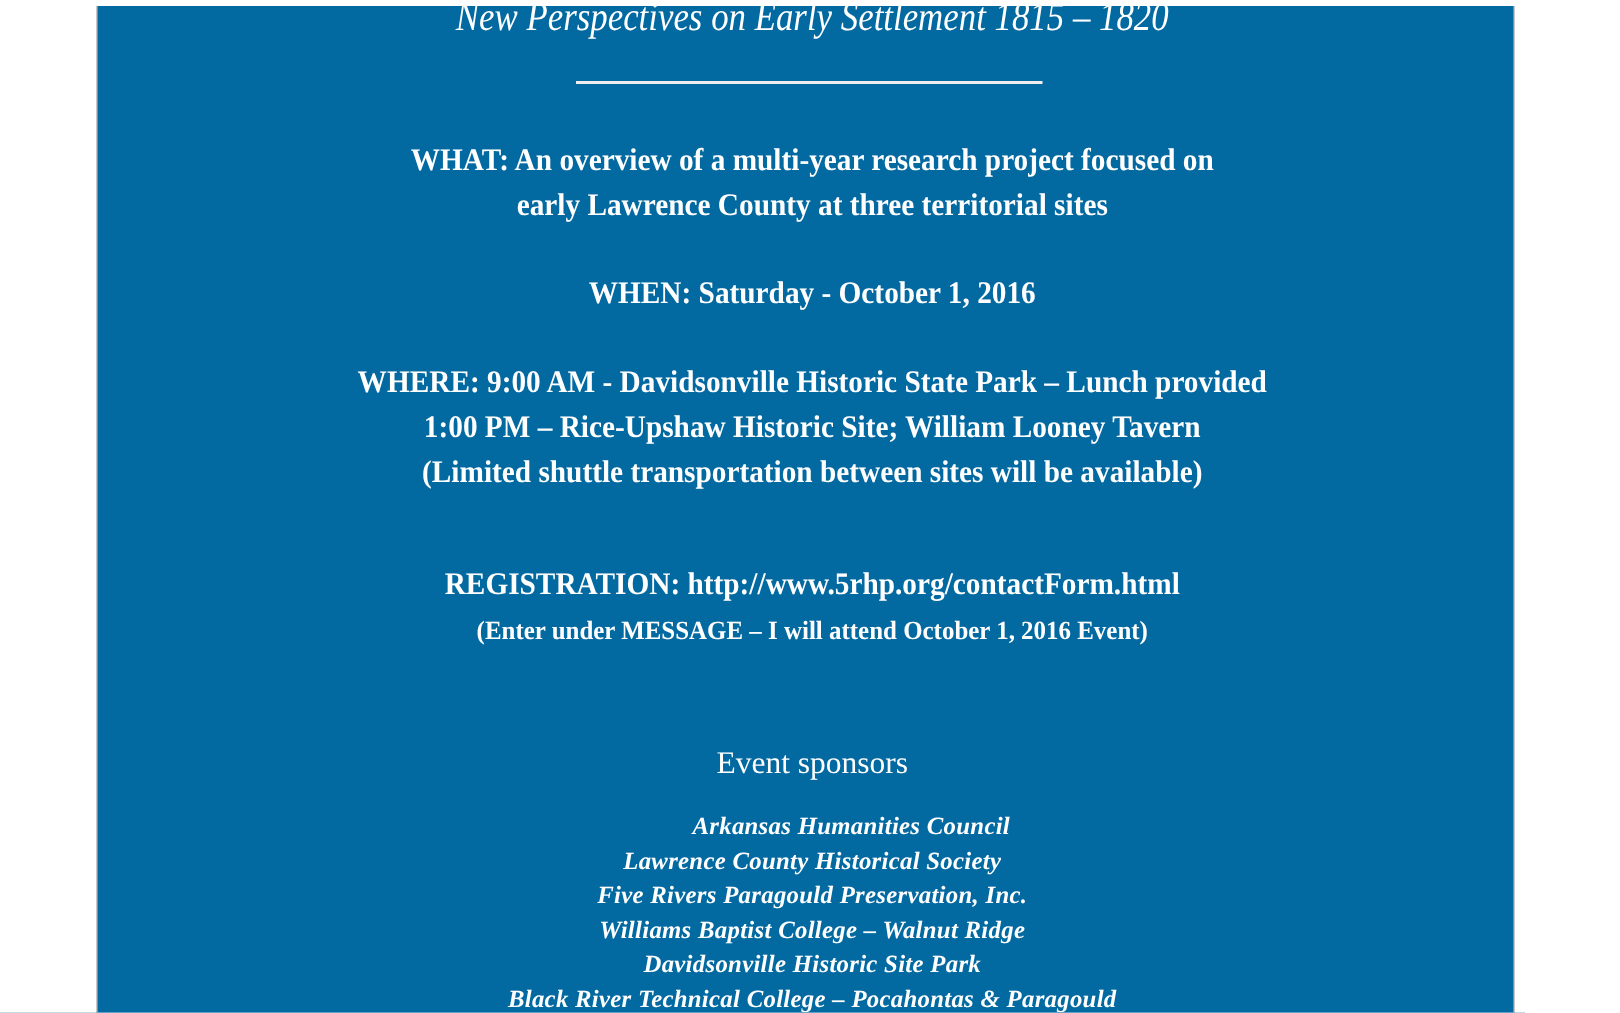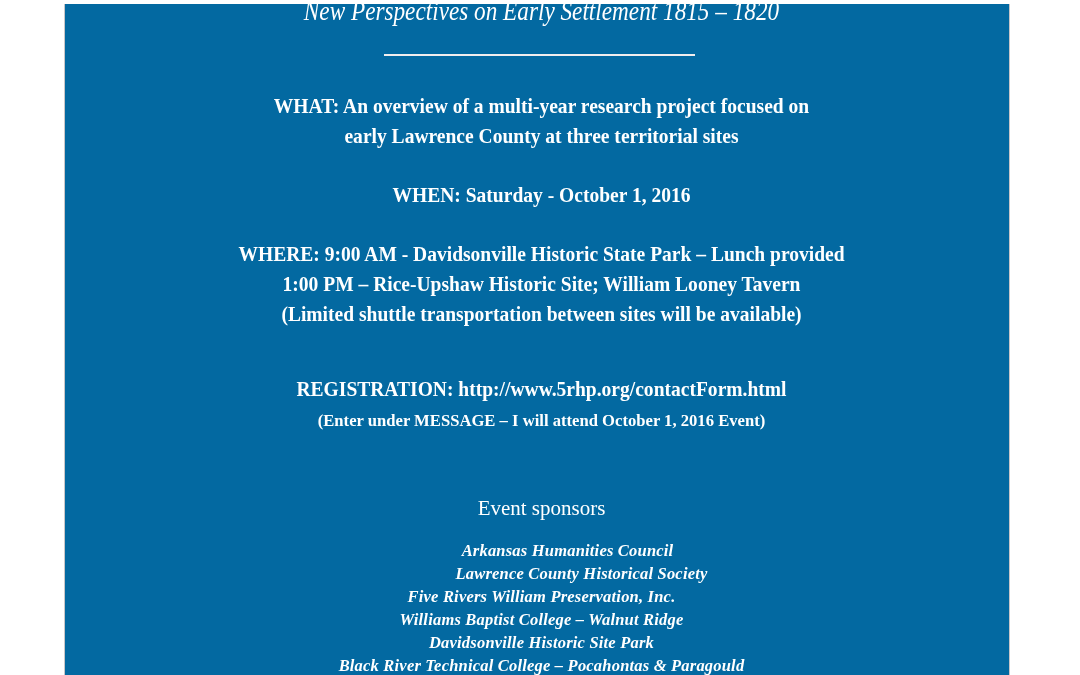--- a/index.html
+++ b/index.html
@@ -87,19 +87,19 @@
   <div class="line bold" style="top:238px;">WHERE: 9:00 AM - Davidsonville Historic State Park – Lunch provided</div>
   <div class="line bold" style="top:268px;">1:00 PM – Rice-Upshaw Historic Site; William Looney Tavern</div>
   <div class="line bold" style="top:298px;">(Limited shuttle transportation between sites will be available)</div>
 
   <div class="line bold" style="top:373px;">REGISTRATION: http://www.5rhp.org/contactForm.html</div>
   <div class="line bold-sm" style="top:406px;">(Enter under MESSAGE – I will attend October 1, 2016 Event)</div>
 
   <div class="line heading" style="top:492px;">Event sponsors</div>
 
   <div class="line sponsor" style="top:537px;margin-left:26px;">Arkansas Humanities Council</div>
-  <div class="line sponsor" style="top:560px;padding-left:40px;">Lawrence County Historical Society</div>
-  <div class="line sponsor" style="top:583px;">Five Rivers William Preservation, Inc.</div>
+  <div class="line sponsor" style="top:560px;">Lawrence County Historical Society</div>
+  <div class="line sponsor" style="top:583px;">Five Rivers Paragould Preservation, Inc.</div>
   <div class="line sponsor" style="top:606px;">Williams Baptist College – Walnut Ridge</div>
   <div class="line sponsor" style="top:629px;">Davidsonville Historic Site Park</div>
   <div class="line sponsor" style="top:652px;">Black River Technical College – Pocahontas &amp; Paragould</div>
 
 </div>
 
 </body></html>

